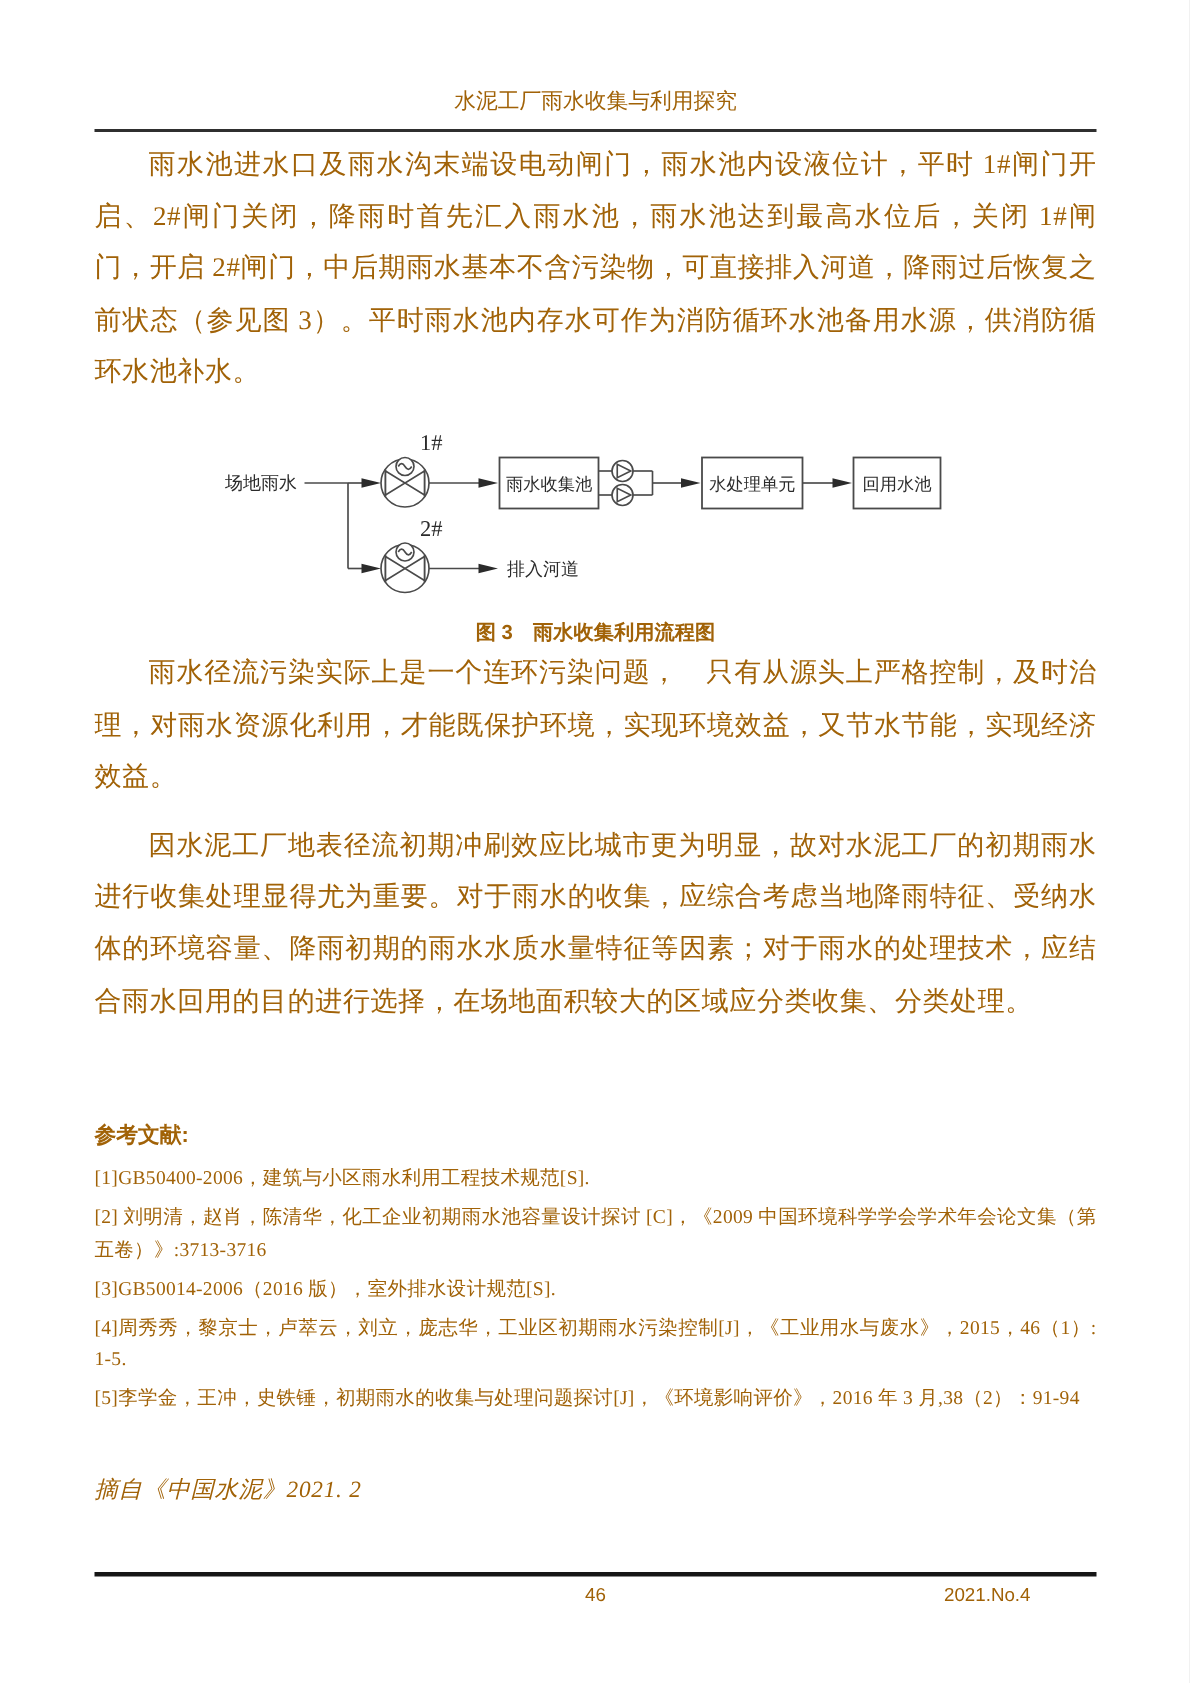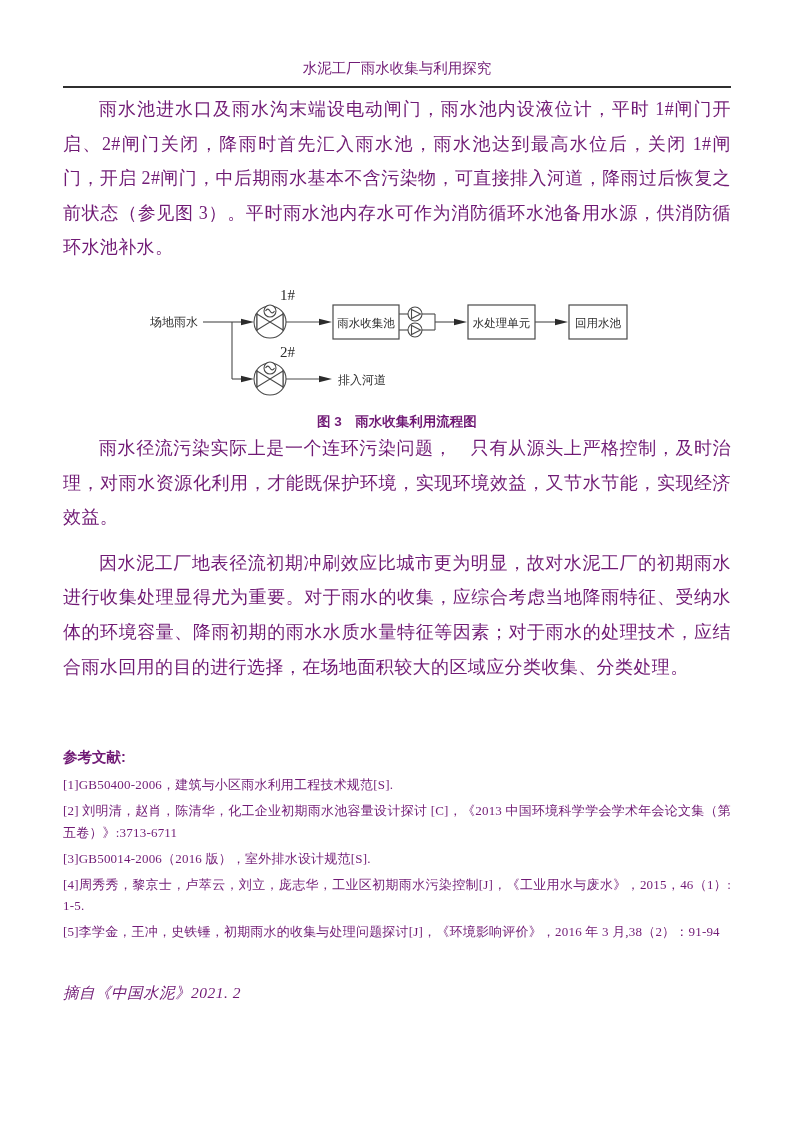--- a/index.html
+++ b/index.html
@@ -1,21 +1,21 @@
 <!DOCTYPE html>
 <html><head>
 <meta charset="utf-8">
 <style>
   html,body{margin:0;padding:0;background:#e8e8e8;}
   .page{
     position:relative; width:793px; height:1122px; margin:0 auto;
     background:#ffffff; box-sizing:border-box;
     padding:58px 62px 0 63px;
     font-family:"Liberation Serif","DejaVu Serif",serif;
-    color:#701a75; overflow:hidden;
+    color:#a16207; overflow:hidden;
   }
   .header{ text-align:center; font-size:14.5px; line-height:21px;
     border-bottom:2px solid #2f2f2f; padding-bottom:7px; }
   .body-para{
     margin:4px 0 0 0; font-size:18px; line-height:34.6px;
     text-align:justify; text-justify:inter-character; text-indent:2em;
     letter-spacing:0.4px;
   }
   .figure{ margin-top:19px; }
   .flow-svg{ display:block; margin-left:79px; }
@@ -123,22 +123,28 @@
     <div class="figcaption">图 3　雨水收集利用流程图</div>
   </div>
 
 
   <p class="body-para sec-para2">雨水径流污染实际上是一个连环污染问题，　只有从源头上严格控制，及时治理，对雨水资源化利用，才能既保护环境，实现环境效益，又节水节能，实现经济效益。</p>
   <p class="body-para sec-para1">因水泥工厂地表径流初期冲刷效应比城市更为明显，故对水泥工厂的初期雨水进行收集处理显得尤为重要。对于雨水的收集，应综合考虑当地降雨特征、受纳水体的环境容量、降雨初期的雨水水质水量特征等因素；对于雨水的处理技术，应结合雨水回用的目的进行选择，在场地面积较大的区域应分类收集、分类处理。</p>
 
   <div class="references">
     <div class="ref-heading">参考文献:</div>
     <div class="ref-item">[1]GB50400-2006，建筑与小区雨水利用工程技术规范[S].</div>
-    <div class="ref-item">[2] 刘明清，赵肖，陈清华，化工企业初期雨水池容量设计探讨 [C]，《2013 中国环境科学学会学术年会论文集（第五卷）》:3713-6711</div>
+    <div class="ref-item">[2] 刘明清，赵肖，陈清华，化工企业初期雨水池容量设计探讨 [C]，《2009 中国环境科学学会学术年会论文集（第五卷）》:3713-3716</div>
     <div class="ref-item">[3]GB50014-2006（2016 版），室外排水设计规范[S].</div>
     <div class="ref-item">[4]周秀秀，黎京士，卢萃云，刘立，庞志华，工业区初期雨水污染控制[J]，《工业用水与废水》，2015，46（1）: 1-5.</div>
     <div class="ref-item">[5]李学金，王冲，史铁锤，初期雨水的收集与处理问题探讨[J]，《环境影响评价》，2016 年 3 月,38（2）：91-94</div>
   </div>
 
   <div class="source-note">摘自《中国水泥》2021. 2</div>
 
+  <div class="footer">
+    <div class="footer-inner">
+      <span class="page-num">46</span>
+      <span class="issue">2021.No.4</span>
+    </div>
+  </div>
 
 </div>
 
 </body></html>

